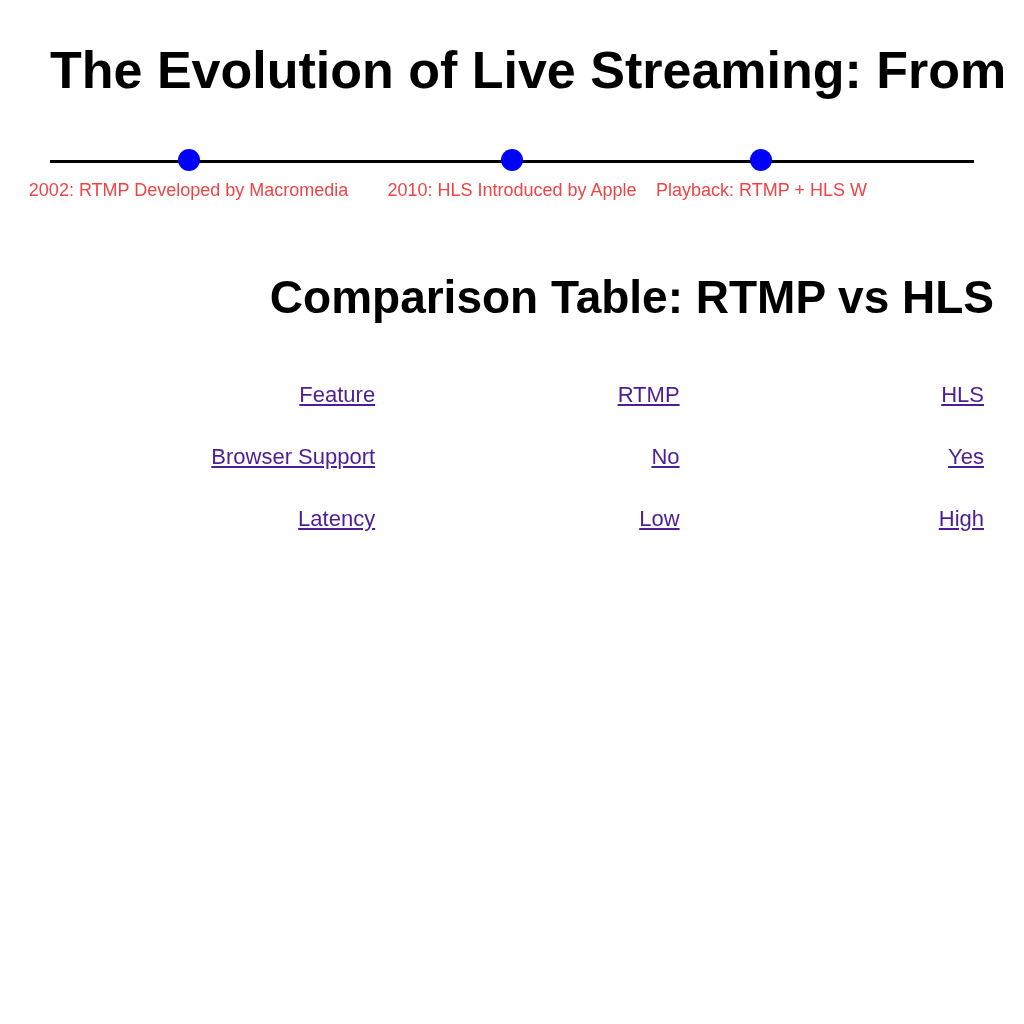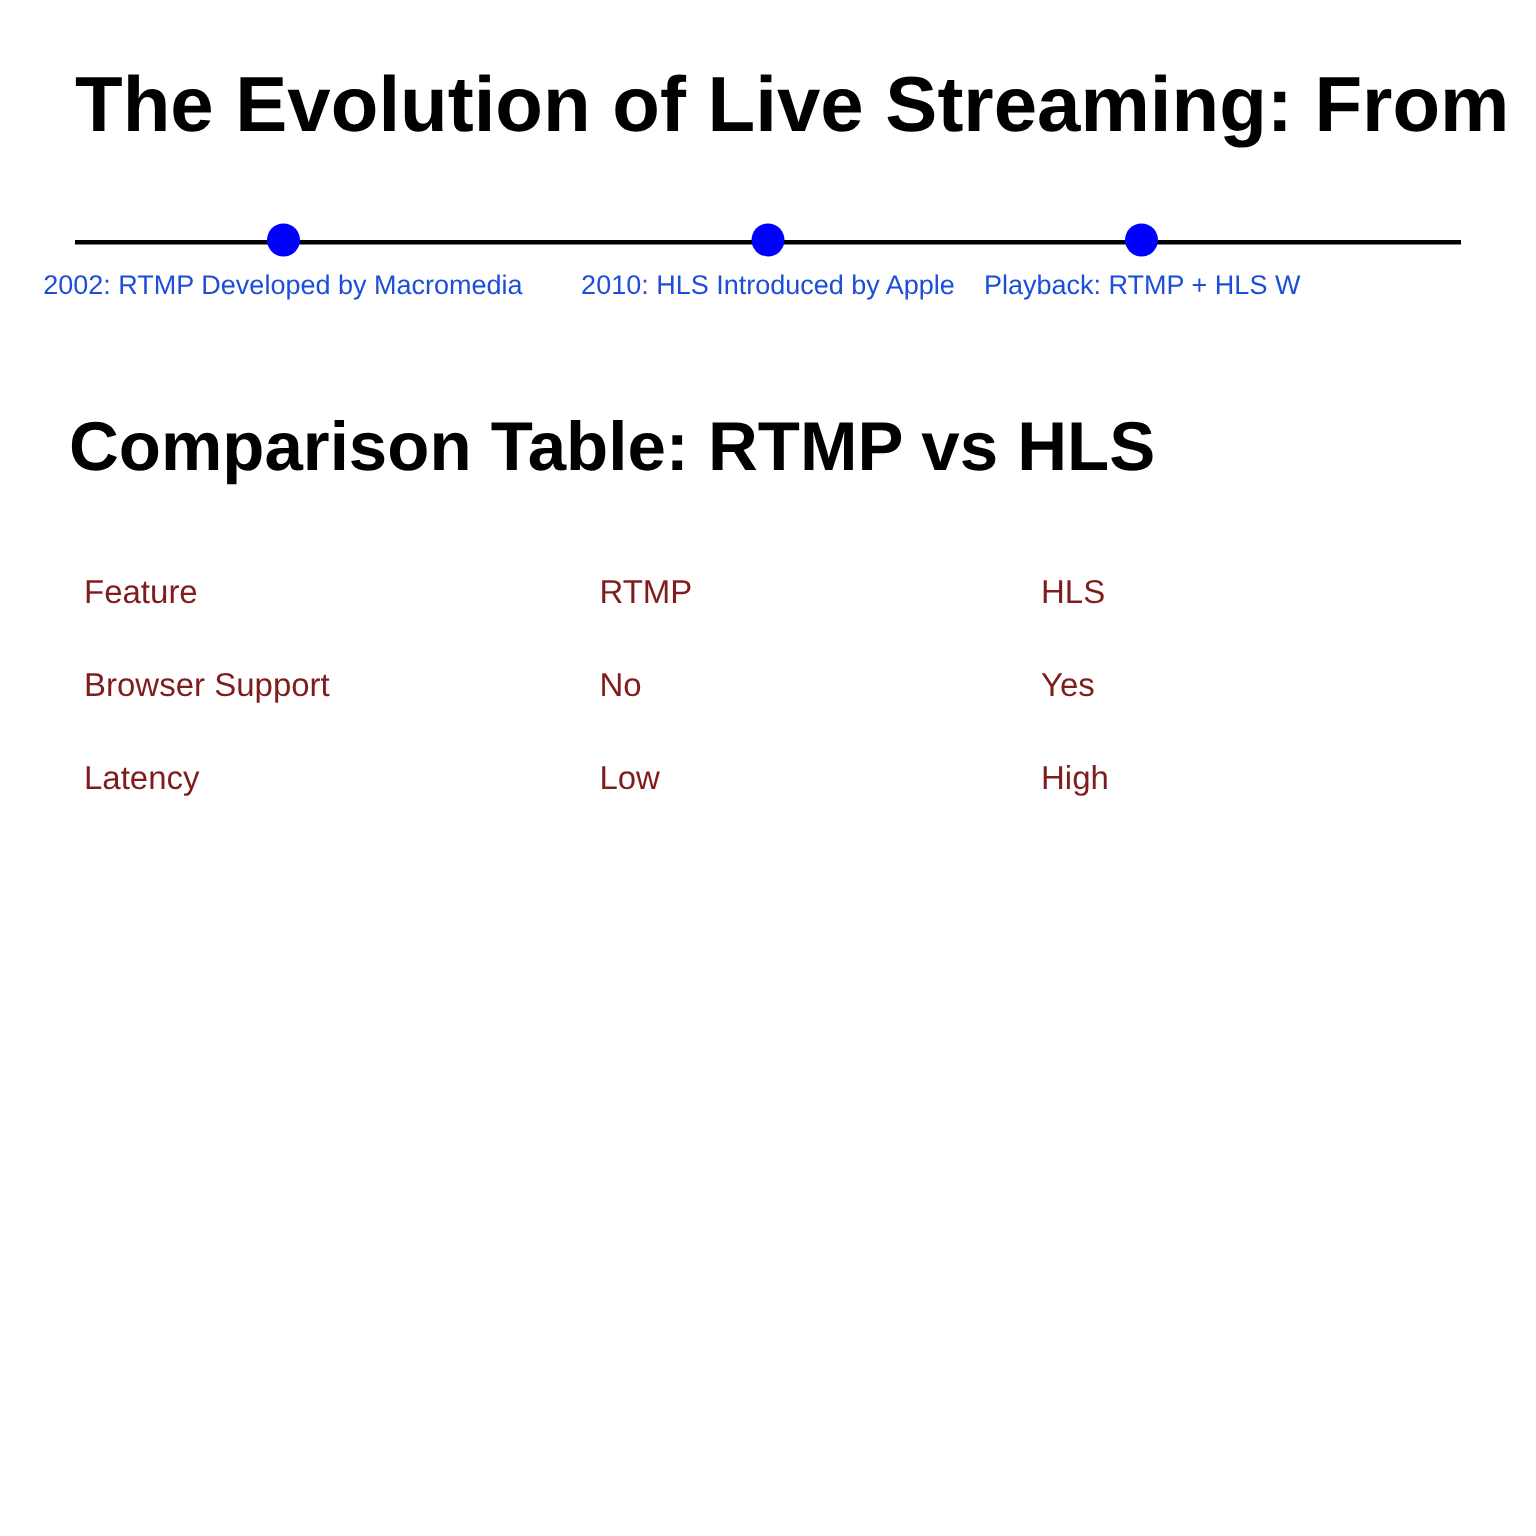--- a/index.html
+++ b/index.html
@@ -51,46 +51,48 @@
       height: 22px;
       border-radius: 50%;
       background: #0000ff;
       transform: translateX(-50%);
     }
 
     .timeline-label {
       position: absolute;
       top: 50px;
       font-size: 18px;
-      color: #1d4ed8;
+      color: #ef4444;
       white-space: nowrap;
       transform: translateX(-50%);
     }
 
     .comparison-section {
-      padding: 0 46px;
+      padding: 0 30px;
+      text-align: right;
     }
 
     .comparison-title {
       font-size: 46px;
       font-weight: 900;
       color: #000000;
       margin-bottom: 40px;
     }
 
     .comparison-table {
       width: 100%;
       border-collapse: collapse;
     }
 
     .comparison-table td {
       padding: 18px 10px;
       font-size: 22px;
-      color: #7f1d1d;
+      color: #4c1d95;
       vertical-align: middle;
+      text-decoration: underline;
     }
 
     .comparison-table td:first-child {
       width: 350px;
     }
 
     .comparison-table td:nth-child(2) {
       width: 300px;
     }
 

